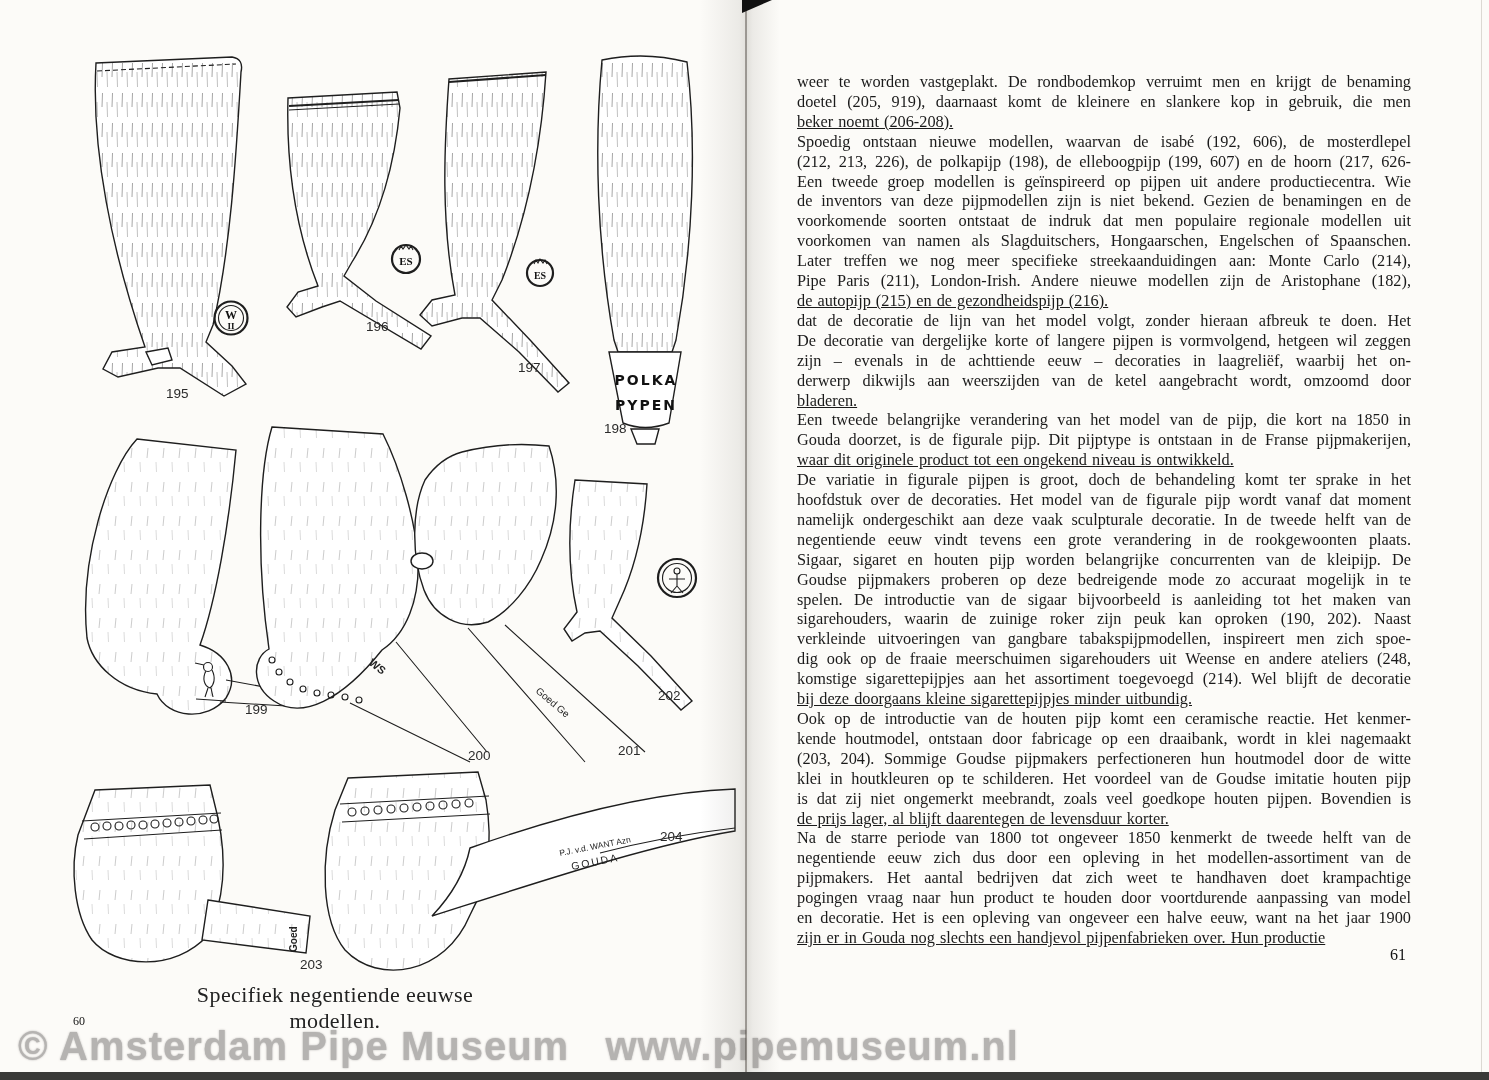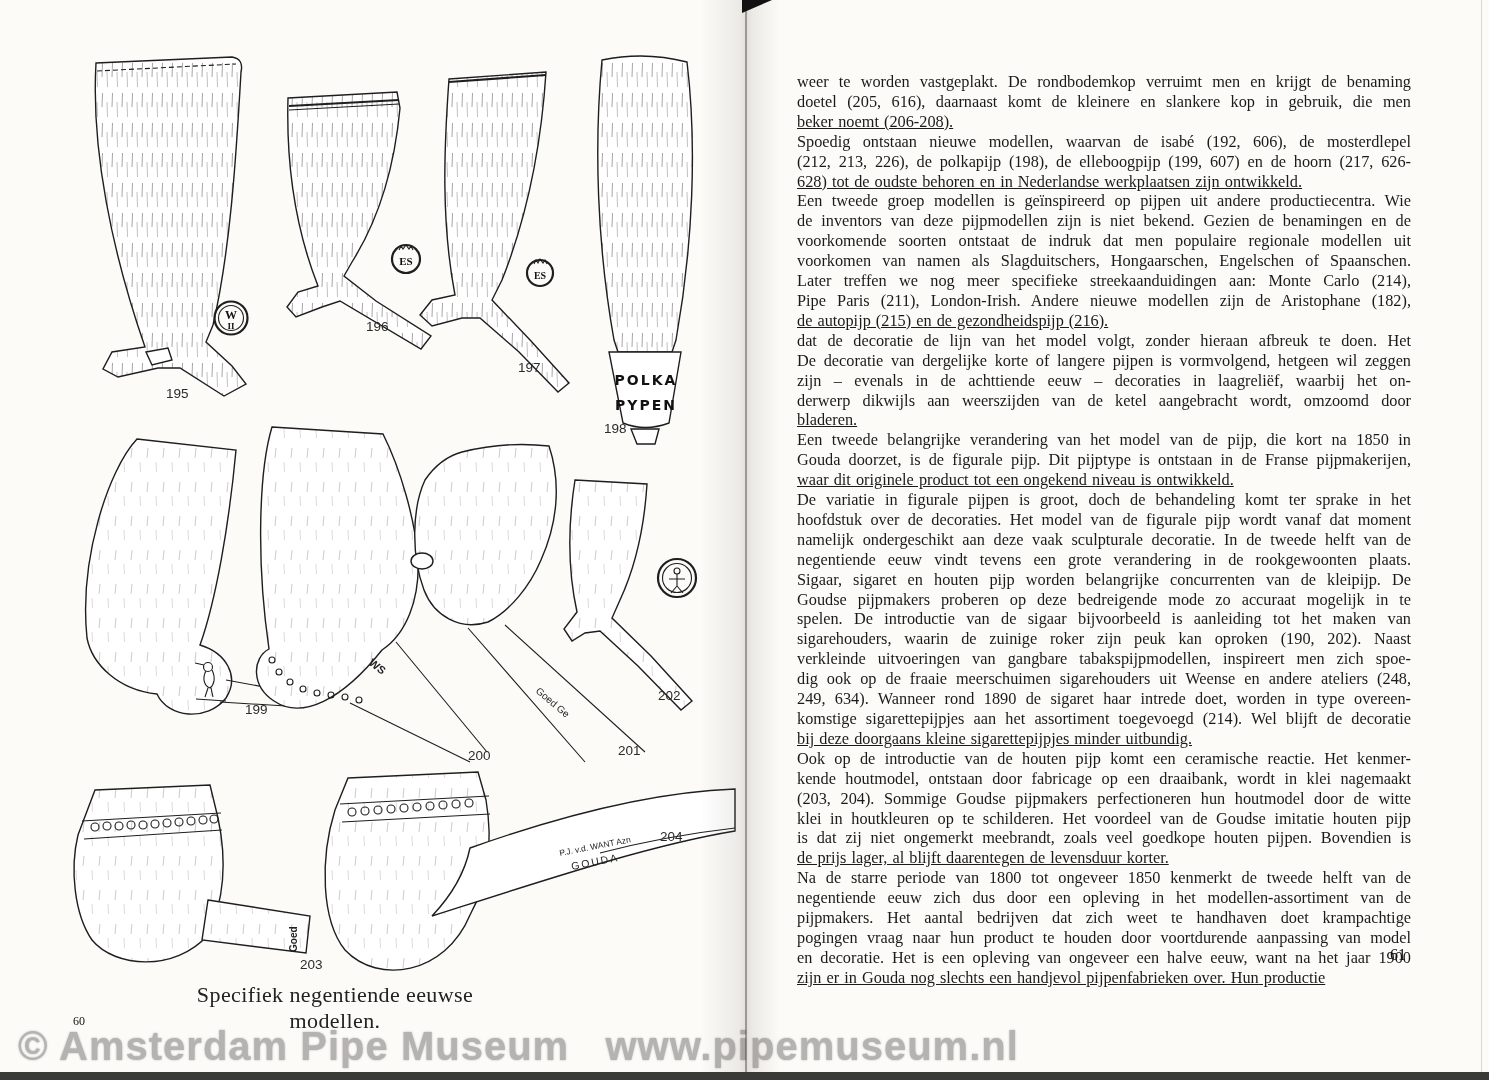--- a/index.html
+++ b/index.html
@@ -220,27 +220,26 @@
 
     <div id="caption">Specifiek negentiende eeuwse modellen.</div>
     <div id="page-num-left">60</div>
     <div id="watermark">© Amsterdam Pipe Museum   www.pipemuseum.nl</div>
   </div>
 
   <div id="right-page">
     <div id="body-text">
         <div class="para">
           <div class="line">weer te worden vastgeplakt. De rondbodemkop verruimt men en krijgt de benaming</div>
-          <div class="line">doetel (205, 616), daarnaast komt de kleinere en slankere kop in gebruik, die men</div>
+          <div class="line">doetel (205, 919), daarnaast komt de kleinere en slankere kop in gebruik, die men</div>
           <div class="line last">beker noemt (206-208).</div>
         </div>
         <div class="para">
           <div class="line">Spoedig ontstaan nieuwe modellen, waarvan de isabé (192, 606), de mosterdlepel</div>
           <div class="line">(212, 213, 226), de polkapijp (198), de elleboogpijp (199, 607) en de hoorn (217, 626-</div>
-          <div class="line last">628) tot de oudste behoren en in Nederlandse werkplaatsen zijn ontwikkeld.</div>
         </div>
         <div class="para">
           <div class="line">Een tweede groep modellen is geïnspireerd op pijpen uit andere productiecentra. Wie</div>
           <div class="line">de inventors van deze pijpmodellen zijn is niet bekend. Gezien de benamingen en de</div>
           <div class="line">voorkomende soorten ontstaat de indruk dat men populaire regionale modellen uit</div>
           <div class="line">voorkomen van namen als Slagduitschers, Hongaarschen, Engelschen of Spaanschen.</div>
           <div class="line">Later treffen we nog meer specifieke streekaanduidingen aan: Monte Carlo (214),</div>
           <div class="line">Pipe Paris (211), London-Irish. Andere nieuwe modellen zijn de Aristophane (182),</div>
           <div class="line last">de autopijp (215) en de gezondheidspijp (216).</div>
         </div>
@@ -260,21 +259,20 @@
           <div class="line">De variatie in figurale pijpen is groot, doch de behandeling komt ter sprake in het</div>
           <div class="line">hoofdstuk over de decoraties. Het model van de figurale pijp wordt vanaf dat moment</div>
           <div class="line">namelijk ondergeschikt aan deze vaak sculpturale decoratie. In de tweede helft van de</div>
           <div class="line">negentiende eeuw vindt tevens een grote verandering in de rookgewoonten plaats.</div>
           <div class="line">Sigaar, sigaret en houten pijp worden belangrijke concurrenten van de kleipijp. De</div>
           <div class="line">Goudse pijpmakers proberen op deze bedreigende mode zo accuraat mogelijk in te</div>
           <div class="line">spelen. De introductie van de sigaar bijvoorbeeld is aanleiding tot het maken van</div>
           <div class="line">sigarehouders, waarin de zuinige roker zijn peuk kan oproken (190, 202). Naast</div>
           <div class="line">verkleinde uitvoeringen van gangbare tabakspijpmodellen, inspireert men zich spoe-</div>
           <div class="line">dig ook op de fraaie meerschuimen sigarehouders uit Weense en andere ateliers (248,</div>
-          <div class="line">249, 634). Wanneer rond 1890 de sigaret haar intrede doet, worden in type overeen-</div>
           <div class="line">komstige sigarettepijpjes aan het assortiment toegevoegd (214). Wel blijft de decoratie</div>
           <div class="line last">bij deze doorgaans kleine sigarettepijpjes minder uitbundig.</div>
         </div>
         <div class="para">
           <div class="line">Ook op de introductie van de houten pijp komt een ceramische reactie. Het kenmer-</div>
           <div class="line">kende houtmodel, ontstaan door fabricage op een draaibank, wordt in klei nagemaakt</div>
           <div class="line">(203, 204). Sommige Goudse pijpmakers perfectioneren hun houtmodel door de witte</div>
           <div class="line">klei in houtkleuren op te schilderen. Het voordeel van de Goudse imitatie houten pijp</div>
           <div class="line">is dat zij niet ongemerkt meebrandt, zoals veel goedkope houten pijpen. Bovendien is</div>
           <div class="line last">de prijs lager, al blijft daarentegen de levensduur korter.</div>

